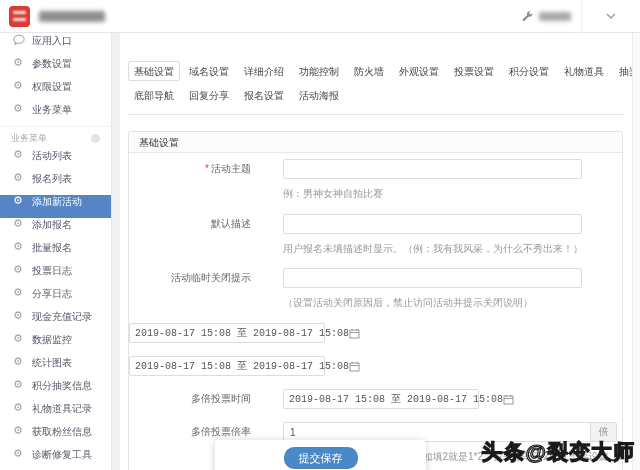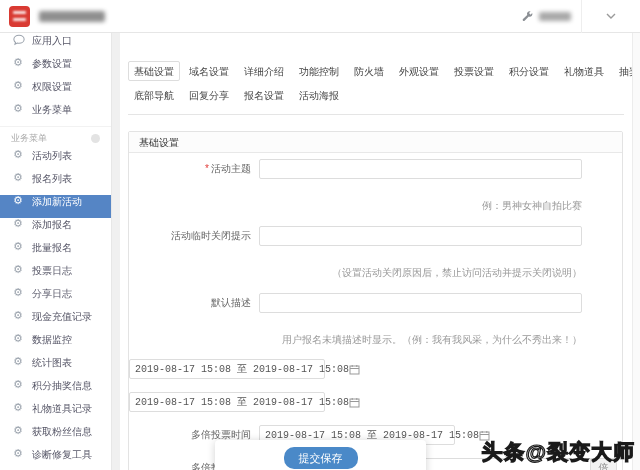--- a/index.html
+++ b/index.html
@@ -42,28 +42,28 @@
   .tabs { margin:28px 8px 0 8px; border-bottom:1px solid #e5e5e5; padding-bottom:5px;}
   .tab-row { display:flex; margin-bottom:4px; }
   .tab { height:20px; line-height:12px; padding:4px 5px; margin-right:3px; color:#444; cursor:pointer;
     border:1px solid transparent; border-radius:2px; white-space:nowrap;}
   .tab.active { border-color:#ddd; background:#fff; }
   
   .panel { margin:16px 9px 0 8px; border:1px solid #e3e3e3; border-radius:2px; }
   .panel-hd { height:21px; line-height:13px; padding:4px 10px; color:#333;
     border-bottom:1px solid #e8e8e8; background:#fcfcfc;}
   .panel-bd { padding-top:6px; }
-  .frow { display:flex; }
+  .frow { display:flex;gap:24px; }
   .frow .flabel { width:130px; text-align:right; padding-right:8px; line-height:20px; color:#666; flex:none;}
   .req { color:#e23c39; margin-right:2px; }
   .fctrl { flex:1; margin-right:40px; min-width:0;}
   .fctrl.tight { margin-right:5px; }
   .txt-input { width:100%; height:20px; border:1px solid #ddd; border-radius:2px; background:#fff;
     font:inherit; color:#555; padding:0 6px; outline:none;}
-  .hint { margin-top:20px; color:#999; line-height:13px; white-space:nowrap;text-align:right;}
+  .hint { margin-top:8px; color:#999; line-height:13px; white-space:nowrap;}
   .hint.wrap { white-space:normal; width:100%; }
   .mb-text { margin-bottom:14px; }
   .mb-date { margin-bottom:13px; }
   .mb-sm { margin-bottom:4px; }
   .datebox { width:196px; height:20px; border:1px solid #ddd; border-radius:2px; background:#fff;
     display:flex; align-items:center; padding:0 5px; cursor:pointer;}
   .datebox .dval { flex:1; color:#555; white-space:nowrap; letter-spacing:0;font-family:Liberation Mono, monospace; }
   .igroup { display:flex; width:100%; }
   .igroup .txt-input { border-radius:2px 0 0 2px; }
   .addon { flex:none; width:26px; height:20px; border:1px solid #ddd; border-left:none; background:#f2f2f2;
@@ -218,33 +218,33 @@
     <div class="panel-bd">
 
       <div class="frow mb-text">
         <div class="flabel"><span class="req">*</span><span>活动主题</span></div>
         <div class="fctrl">
           <input class="txt-input" type="text" value="" style="">
           <div class="hint">例：男神女神自拍比赛</div>
         </div>
       </div>
 
+      <div class="frow mb-date">
+        <div class="flabel">默认描述</div>
+        <div class="fctrl">
+          <input class="txt-input" type="text" value="" style="">
+          <div class="hint">用户报名未填描述时显示。（例：我有我风采，为什么不秀出来！）</div>
+        </div>
+      </div>
+
       <div class="frow mb-text">
         <div class="flabel">活动临时关闭提示</div>
         <div class="fctrl">
           <input class="txt-input" type="text" value="" style="">
           <div class="hint">（设置活动关闭原因后，禁止访问活动并提示关闭说明）</div>
-        </div>
-      </div>
-
-      <div class="frow mb-date">
-        <div class="flabel">默认描述</div>
-        <div class="fctrl">
-          <input class="txt-input" type="text" value="" style="">
-          <div class="hint">用户报名未填描述时显示。（例：我有我风采，为什么不秀出来！）</div>
         </div>
       </div>
 
       <div class="frow mb-date">
         <div class="fctrl">
           <div class="datebox">
             <span class="dval">2019-08-17 15:08 至 2019-08-17 15:08</span>
             <span>
               <svg width="11" height="11" viewBox="0 0 11 11">
                   <rect x="1" y="2" width="9" height="8" fill="none" stroke="#999" stroke-width="1"></rect>

